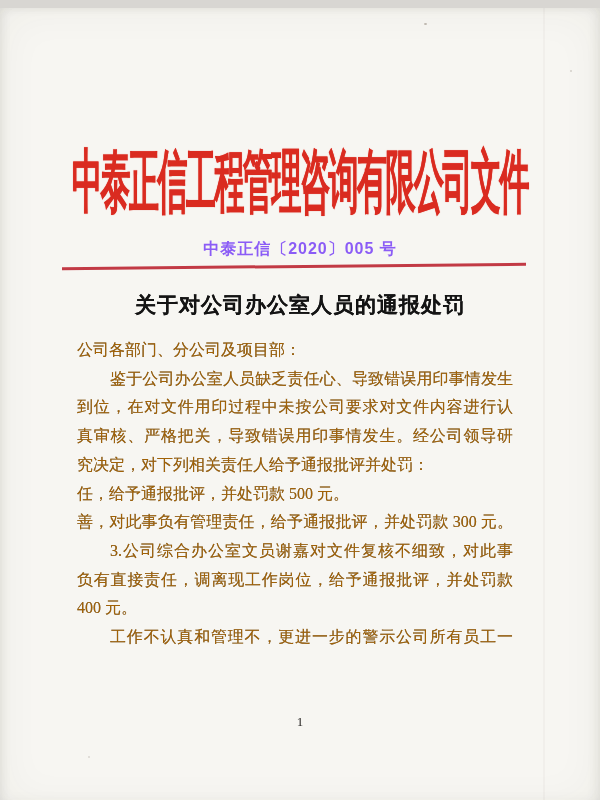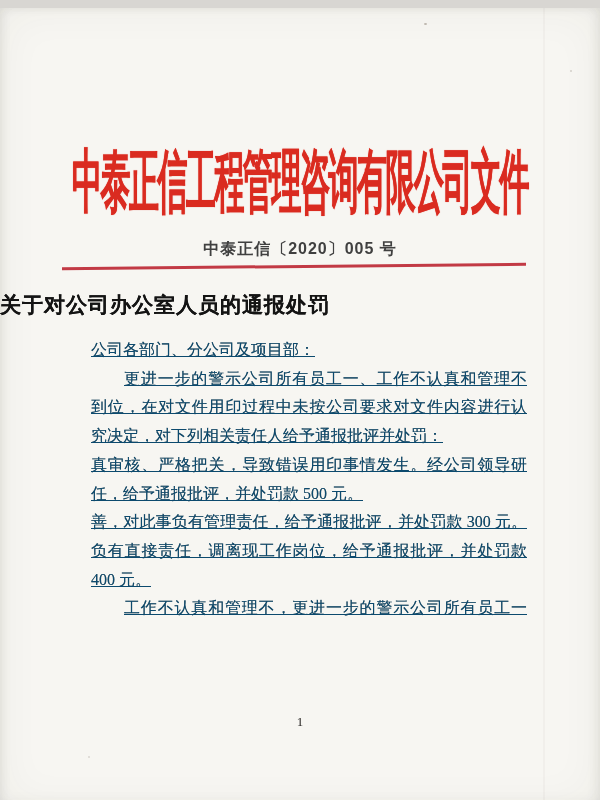--- a/index.html
+++ b/index.html
@@ -33,43 +33,42 @@
     text-shadow:0 0 0.5px #da2b20;
     white-space:nowrap;
   }
   .doc-number{
     position:absolute;top:231px;left:0;right:0;
     text-align:center;
     font-family:"Liberation Sans","DejaVu Sans",sans-serif;
     font-weight:bold;
     font-size:16px;
     letter-spacing:1px;
-    color:#404040;
+    color:#8b5cf6;
   }
   .red-rule{
     position:absolute;left:62px;top:257px;width:464px;height:3px;
     background:#c23a45;
     transform:rotate(-0.55deg);
   }
   .doc-title{
     position:absolute;top:283px;left:0;right:0;
-    text-align:left;
+    text-align:center;
     font-weight:bold;
     font-size:21px;
     letter-spacing:1px;
     color:#141414;
     text-shadow:0 0 0.5px #141414;
   }
   .body-block{
-    position:absolute;left:91px;top:328px;width:436px;
+    position:absolute;left:77px;top:328px;width:436px;
     font-size:16px;
     line-height:28.7px;
-    color:#0c4a6e;
+    color:#a16207;
     text-shadow:0 0 0.4px rgba(42,40,38,0.6);
-    text-decoration:underline;
   }
   .bline{min-height:28.7px;}
   .bline.ind{text-indent:33px;}
   .bline.just{text-align:justify;text-align-last:justify;}
   .page-number{
     position:absolute;top:706px;left:0;right:0;
     text-align:center;
     font-size:13px;
     color:#2a2826;
   }
@@ -87,26 +86,27 @@
   <div class="header-title">中泰正信工程管理咨询有限公司文件</div>
 
   <div class="doc-number">中泰正信〔2020〕005 号</div>
 
   <div class="red-rule"></div>
 
   <div class="doc-title">关于对公司办公室人员的通报处罚</div>
 
   <div class="body-block">
       <div class="bline">公司各部门、分公司及项目部：</div>
-      <div class="bline ind just">更进一步的警示公司所有员工一、工作不认真和管理不</div>
+      <div class="bline ind just">鉴于公司办公室人员缺乏责任心、导致错误用印事情发生</div>
       <div class="bline just">到位，在对文件用印过程中未按公司要求对文件内容进行认</div>
+      <div class="bline just">真审核、严格把关，导致错误用印事情发生。经公司领导研</div>
       <div class="bline">究决定，对下列相关责任人给予通报批评并处罚：</div>
-      <div class="bline just">真审核、严格把关，导致错误用印事情发生。经公司领导研</div>
       <div class="bline">任，给予通报批评，并处罚款 500 元。</div>
       <div class="bline just">善，对此事负有管理责任，给予通报批评，并处罚款 300 元。</div>
+      <div class="bline ind just">3.公司综合办公室文员谢嘉对文件复核不细致，对此事</div>
       <div class="bline just">负有直接责任，调离现工作岗位，给予通报批评，并处罚款</div>
       <div class="bline">400 元。</div>
       <div class="bline ind just">工作不认真和管理不，更进一步的警示公司所有员工一</div>
     </div>
 
   <div class="page-number">1</div>
 
 </div>
 
 </body></html>

